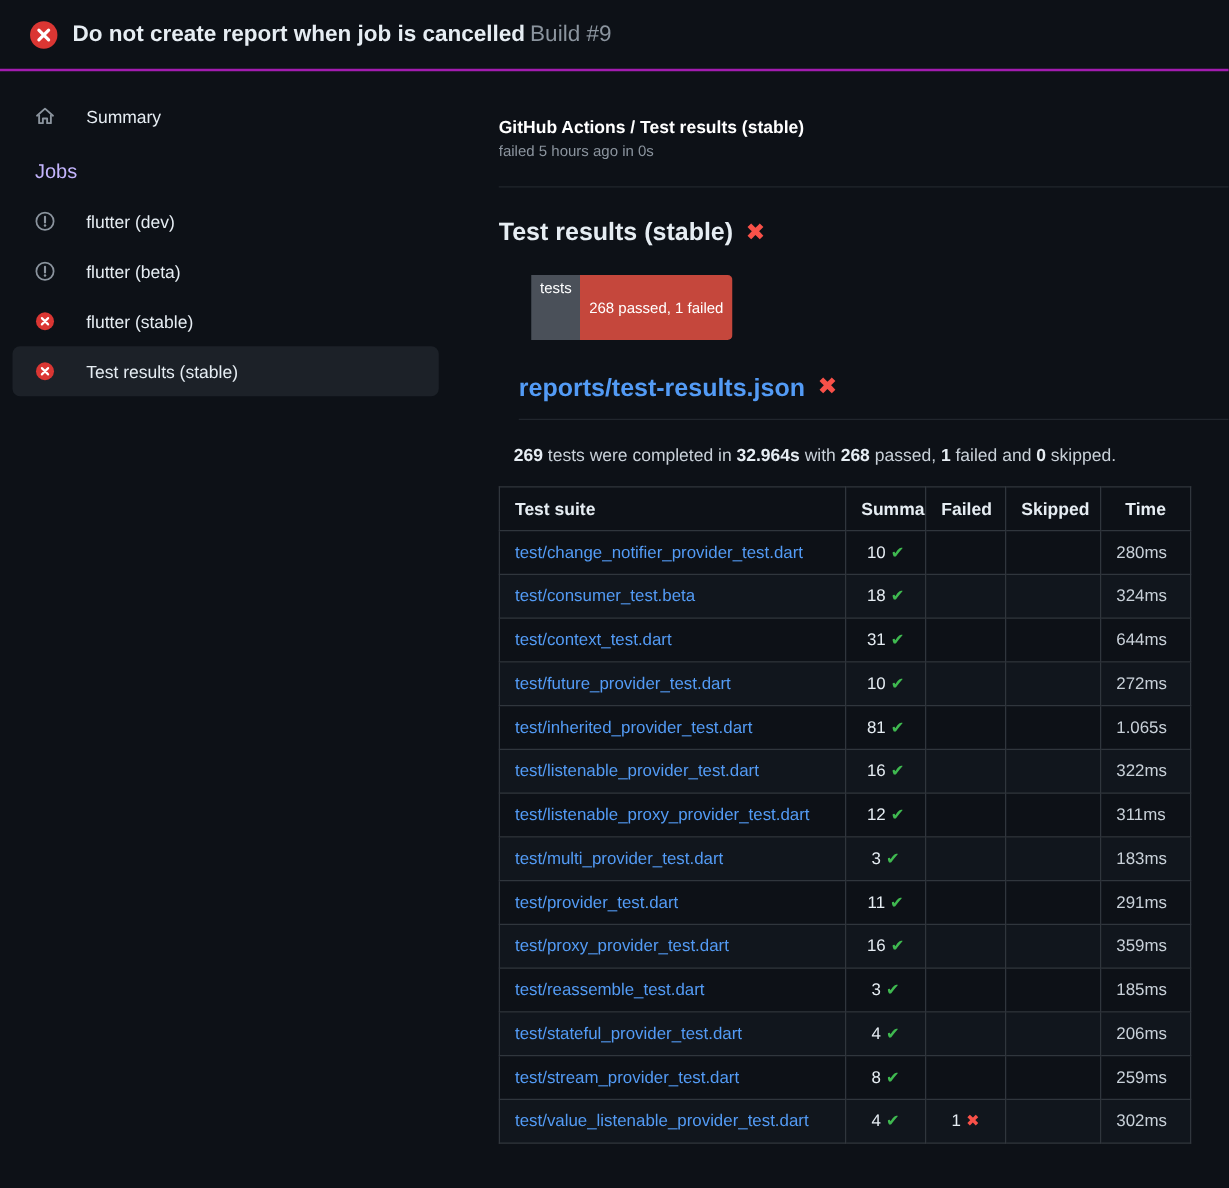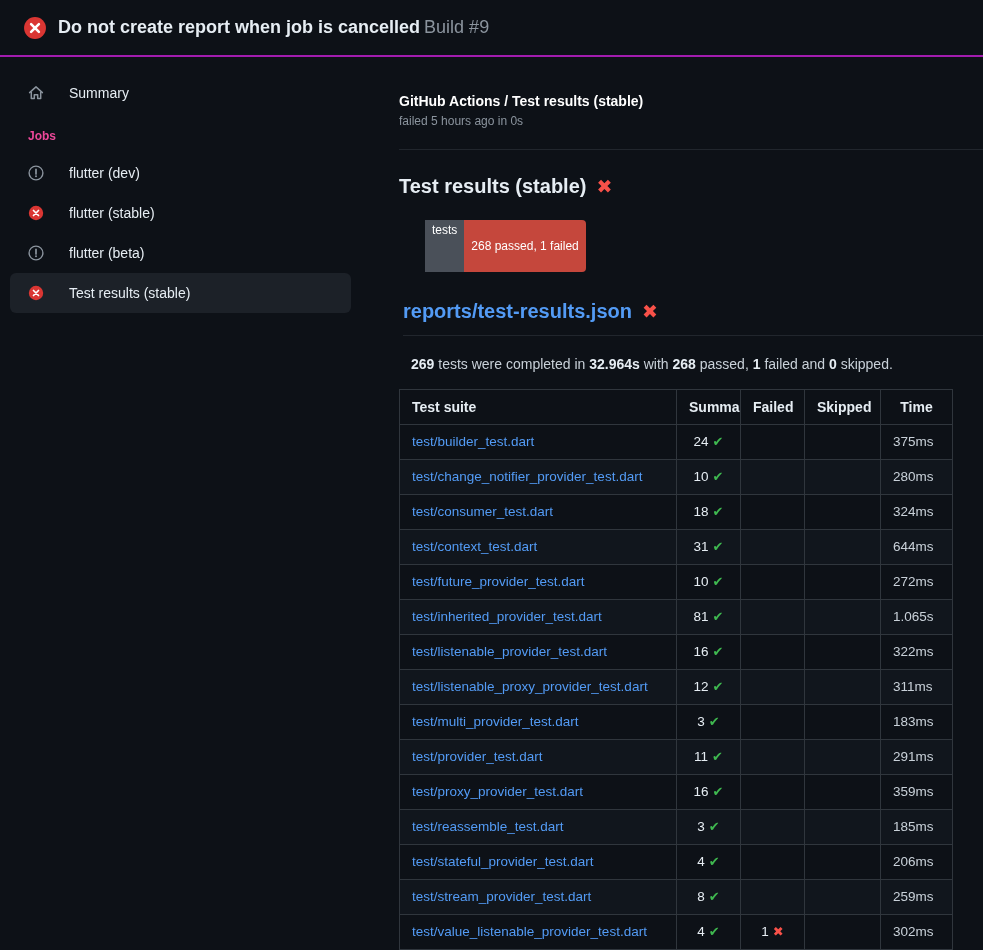--- a/index.html
+++ b/index.html
@@ -32,21 +32,21 @@
   
   .sidebar { width: 361px; flex: none; padding: 16px 10px 0 10px; }
   .side-item {
     display: flex; align-items: center; gap: 25px;
     height: 40px; padding: 0 8px 0 18px;
     border-radius: 6px; font-size: 14px; cursor: pointer; text-align: right;
   }
   .side-item.selected { background: var(--c-selected); }
   .side-icon { display: flex; width: 16px; height: 16px; flex: none; }
   .side-label { color: #e6edf3; }
-  .jobs-heading { color: #ec4899; font-size: 12px; margin: 16px 0 10px 18px; font-weight: bold; }
+  .jobs-heading { color: #c4b5fd; font-size: 16px; margin: 16px 0 10px 18px; }
 
   
   .main { flex: 1; padding: 36px 0 0 38px; min-width: 0; }
   .breadcrumb { font-size: 14px; font-weight: 700; color: #ffffff; }
   .meta { font-size: 12px; color: #8b949e; margin-top: 5px; }
   .divider { border-top: 1px solid #21262d; margin-top: 21px; }
 
   .section-title {
     display: flex; align-items: center; gap: 10px;
     font-size: 20px; font-weight: 700; margin: 25px 0 0 0; color: #e6edf3;
@@ -55,23 +55,23 @@
 
   .badge {
     display: inline-flex; margin-top: 22px;
     font-size: 12px; line-height: 20px; color: #ffffff;
     border-radius: 4px; overflow: hidden;
   }
   .badge-label { background: var(--c-badge-label); padding: 0 7px; margin-left: 26px; }
   .badge-value { background: var(--c-badge-value); padding: 16px 7px; }
 
   .report-heading {
-    display: flex; align-items: center; gap: 10px;
+    display: flex; align-items: flex-start; gap: 10px;
     font-size: 20px; font-weight: 700;
-    margin: 28px 0 0 4px; padding-bottom: 12px;
+    margin: 28px 0 0 16px; padding-bottom: 12px;
     border-bottom: 1px solid #21262d;
   }
   a { color: var(--c-link); text-decoration: none; }
 
   .summary-line { font-size: 14px; color: #c9d1d9; margin: 20px 0 0 12px; }
   .summary-line b { color: #e6edf3; }
 
   
   .results-table {
     border-collapse: collapse; table-layout: fixed;
@@ -129,35 +129,35 @@
               <circle cx="8" cy="8" r="6.9" fill="none" stroke="#8b949e" stroke-width="1.4"></circle>
               <path d="M8 4.4 L8 8.9" stroke="#8b949e" stroke-width="1.7" stroke-linecap="round"></path>
               <circle cx="8" cy="11.3" r="1" fill="#8b949e"></circle>
             </svg>
           </span>
           <span class="side-label">flutter (dev)</span>
         </div>
         <div class="side-item">
           <span class="side-icon">
             <svg width="16" height="16" viewBox="0 0 16 16">
-              <circle class="circ" cx="8" cy="8" r="7.2"></circle>
-              <path class="xmark" d="M5.5 5.5 L10.5 10.5 M10.5 5.5 L5.5 10.5"></path>
-            </svg>
-          </span>
-          <span class="side-label">flutter (stable)</span>
-        </div>
-        <div class="side-item">
-          <span class="side-icon">
-            <svg width="16" height="16" viewBox="0 0 16 16">
               <circle cx="8" cy="8" r="6.9" fill="none" stroke="#8b949e" stroke-width="1.4"></circle>
               <path d="M8 4.4 L8 8.9" stroke="#8b949e" stroke-width="1.7" stroke-linecap="round"></path>
               <circle cx="8" cy="11.3" r="1" fill="#8b949e"></circle>
             </svg>
           </span>
           <span class="side-label">flutter (beta)</span>
+        </div>
+        <div class="side-item">
+          <span class="side-icon">
+            <svg width="16" height="16" viewBox="0 0 16 16">
+              <circle class="circ" cx="8" cy="8" r="7.2"></circle>
+              <path class="xmark" d="M5.5 5.5 L10.5 10.5 M10.5 5.5 L5.5 10.5"></path>
+            </svg>
+          </span>
+          <span class="side-label">flutter (stable)</span>
         </div>
         <div class="side-item selected">
           <span class="side-icon">
             <svg width="16" height="16" viewBox="0 0 16 16">
               <circle class="circ" cx="8" cy="8" r="7.2"></circle>
               <path class="xmark" d="M5.5 5.5 L10.5 10.5 M10.5 5.5 L5.5 10.5"></path>
             </svg>
           </span>
           <span class="side-label">Test results (stable)</span>
         </div>
@@ -191,35 +191,28 @@
         <tr>
           <th class="col-suite">Test suite</th>
           <th>Summary</th>
           <th>Failed</th>
           <th>Skipped</th>
           <th>Time</th>
         </tr>
       </thead>
       <tbody id="results-body">
           <tr>
-            <td class="suite-cell"><a href="#">test/builder_test.dart</a></td>
-            <td><span class="count">24</span><span class="check">✔</span></td>
-            <td></td>
-            <td></td>
-            <td class="time-cell">375ms</td>
-          </tr>
-          <tr>
             <td class="suite-cell"><a href="#">test/change_notifier_provider_test.dart</a></td>
             <td><span class="count">10</span><span class="check">✔</span></td>
             <td></td>
             <td></td>
             <td class="time-cell">280ms</td>
           </tr>
           <tr>
-            <td class="suite-cell"><a href="#">test/consumer_test.dart</a></td>
+            <td class="suite-cell"><a href="#">test/consumer_test.beta</a></td>
             <td><span class="count">18</span><span class="check">✔</span></td>
             <td></td>
             <td></td>
             <td class="time-cell">324ms</td>
           </tr>
           <tr>
             <td class="suite-cell"><a href="#">test/context_test.dart</a></td>
             <td><span class="count">31</span><span class="check">✔</span></td>
             <td></td>
             <td></td>

